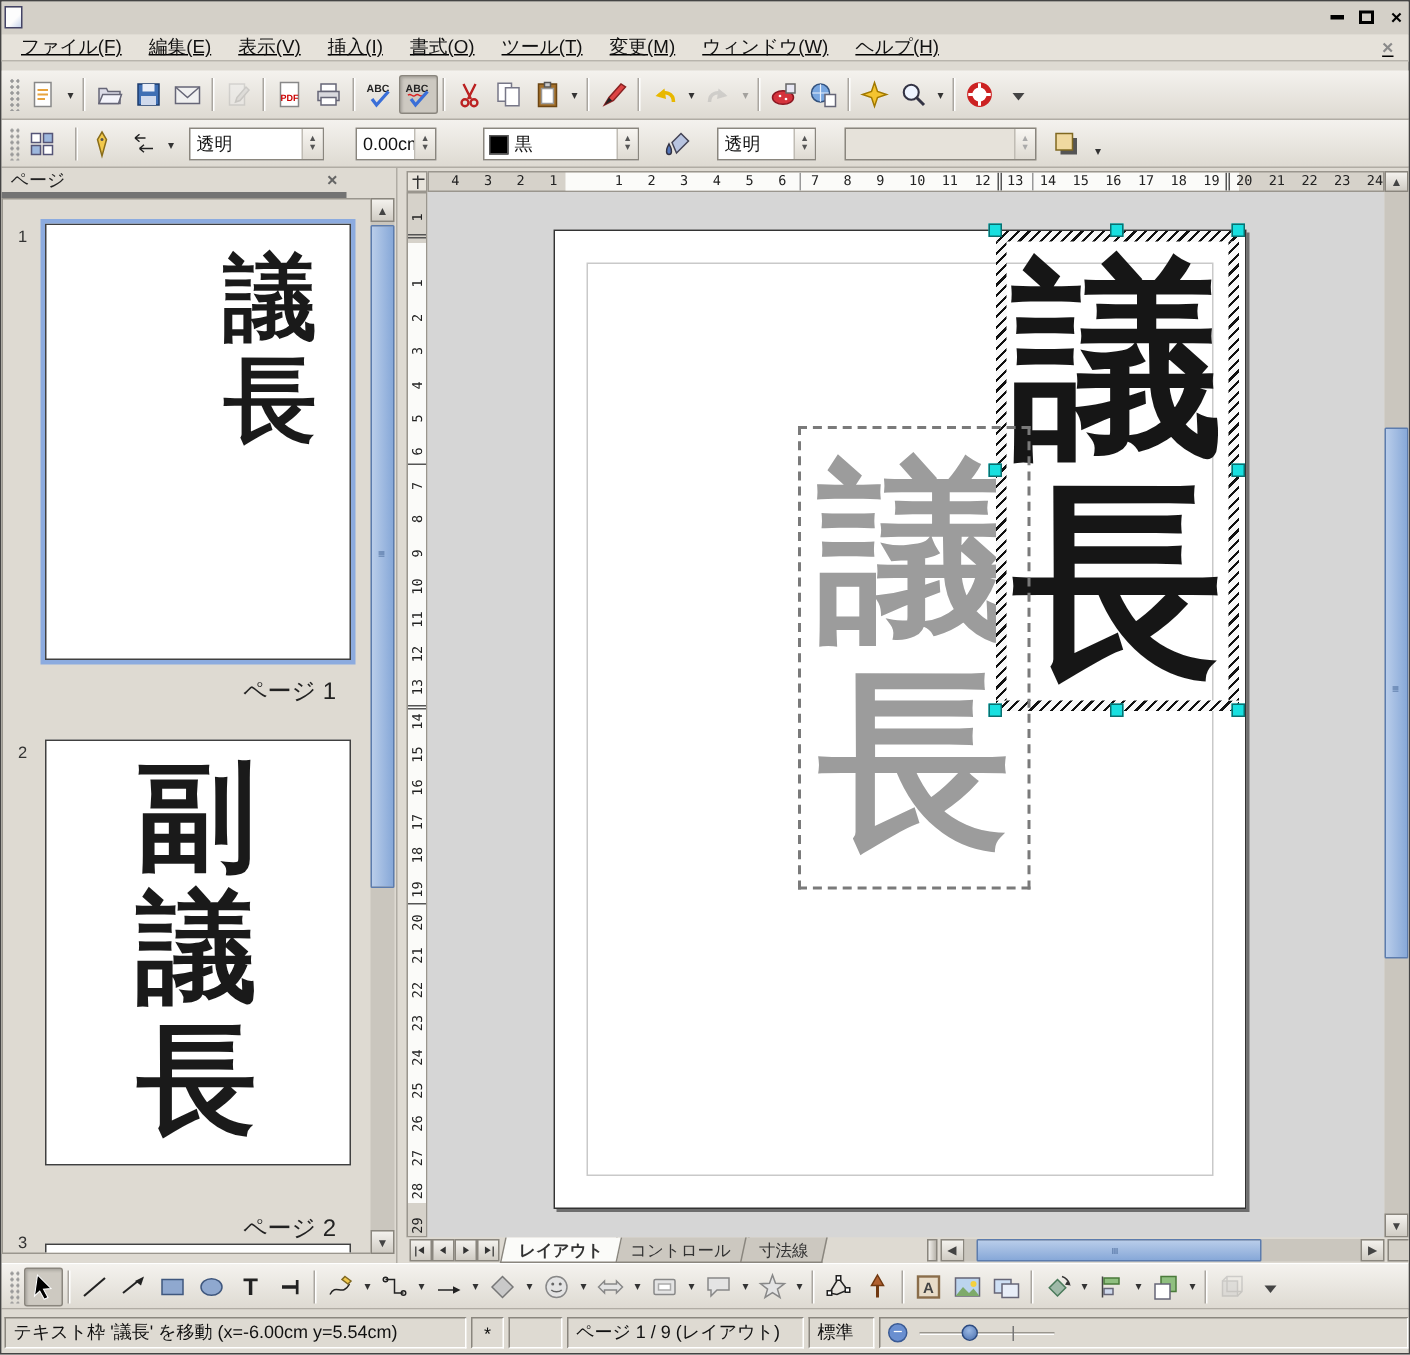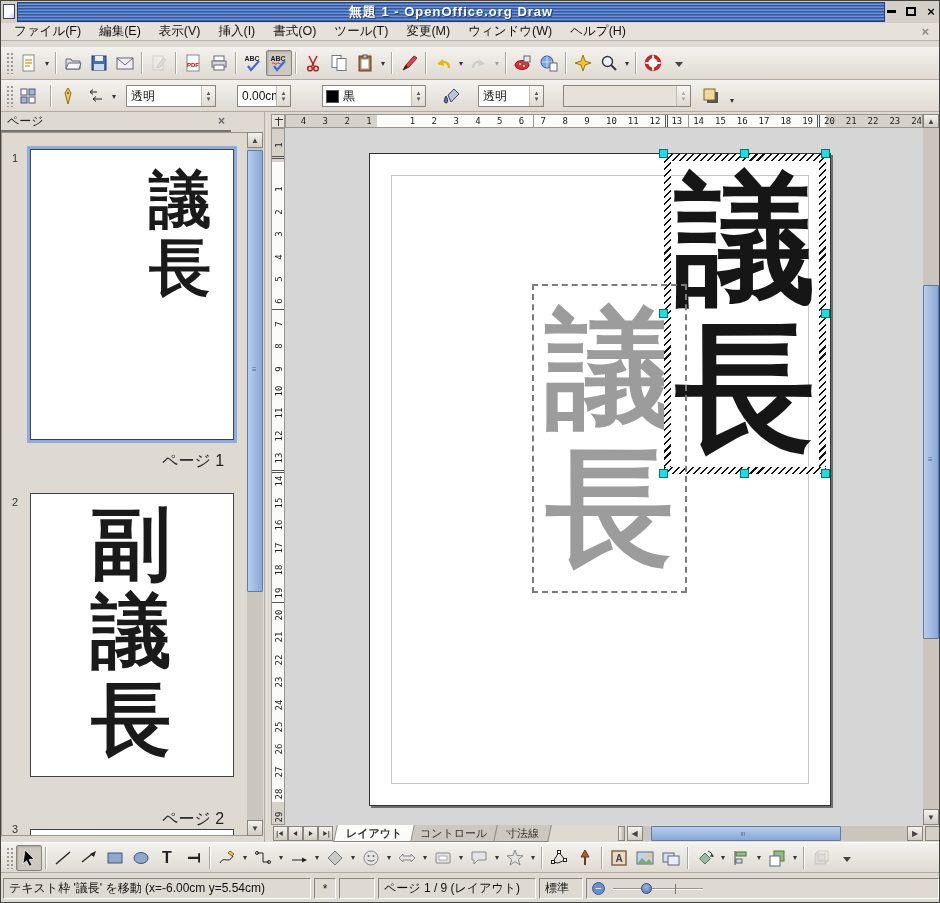--- a/index.html
+++ b/index.html
@@ -10,21 +10,21 @@
   #title-stripes{position:absolute;left:16px;top:1px;right:56px;bottom:1px;
     background:repeating-linear-gradient(0deg,#36589e 0 1px,#6b93d6 1px 2px,#4a74bc 2px 3px);
     border:1px solid #24407a;display:flex;align-items:center;justify-content:center;}
   #title-text{color:#fff;font-weight:bold;font-size:13px;letter-spacing:1px;text-shadow:1px 1px 1px #203860;}
   .appico{position:absolute;left:2px;top:3px;width:12px;height:15px;background:linear-gradient(135deg,#fdfdfd 60%,#c8d4ec);border:1px solid #446;}
   #winbtns{position:absolute;right:2px;top:2px;display:flex;gap:4px;}
   .wbtn{width:16px;height:16px;display:flex;align-items:center;justify-content:center;font-weight:bold;font-size:13px;color:#000;cursor:default;}
   .wb-min i{display:block;width:9px;height:0;border-bottom:3px solid #000;}
   .wb-max i{display:block;width:10px;height:9px;border:2px solid #000;}
   
-  #menubar{position:absolute;left:0;top:22px;width:940px;height:18px;background:#e6e2da;border-bottom:1px solid #b8b4ac;display:flex;align-items:center;padding:0 4px;}
+  #menubar{position:absolute;left:0;top:22px;width:940px;height:18px;background:#e6e2da;border-bottom:1px solid #b8b4ac;display:flex;align-items:center;padding:0 4px;text-decoration:underline;}
   .menu-item{padding:2px 9px;font-size:12.5px;color:#111;}
   #menubar-close{margin-left:auto;color:#8a8a8a;font-weight:bold;font-size:13px;padding-right:8px;}
   
   .toolbar{position:absolute;left:0;width:940px;background:linear-gradient(#f4f2ee,#dedad2);border-bottom:1px solid #b0aca4;display:flex;align-items:center;}
   #tb-standard{top:46px;height:33px;padding-left:2px;}
   #tb-line{top:79px;height:32px;}
   .grip{width:7px;height:22px;margin:0 3px;background:radial-gradient(circle at 2px 2px,#999 1px,transparent 1.2px);background-size:4px 4px;}
   .tbtn{display:inline-flex;align-items:center;justify-content:center;width:26px;height:26px;border:1px solid transparent;border-radius:2px;position:relative;}
   .tbtn svg{width:20px;height:20px;}
   .tbtn.pressed{background:#cdc9c1;border:1px solid #8a867e;box-shadow:inset 1px 1px 2px #00000030;}
@@ -36,21 +36,21 @@
   .combo{position:absolute;top:5px;height:22px;background:#fff;border:1px solid #8a867e;display:flex;align-items:stretch;font-size:12px;}
   .combo .val{flex:1;display:flex;align-items:center;padding:0 4px;color:#111;white-space:nowrap;overflow:hidden;}
   .combo .spin{width:14px;border-left:1px solid #c0bcb4;display:flex;flex-direction:column;align-items:center;justify-content:center;color:#555;font-size:7px;line-height:6px;background:linear-gradient(#f8f6f2,#dedad2);}
   .combo.disabled{background:#e6e2da;}
   .combo.disabled .spin{color:#aaa;}
   .swatch{width:13px;height:13px;align-self:center;margin-left:3px;border:1px solid #555;}
   
   #main{position:absolute;left:0;top:111px;width:940px;height:730px;}
   
   #sidepanel{position:absolute;left:0;top:0;width:264px;height:730px;background:#dedad2;border-right:1px solid #b0aca4;}
-  #panel-header{position:absolute;left:0;top:0;width:230px;height:20px;display:flex;align-items:center;padding:0 6px;font-size:12px;color:#222;border-bottom:2px solid #737373;}
+  #panel-header{position:absolute;left:0;top:0;width:230px;height:20px;display:flex;align-items:center;padding:0 6px;font-size:12px;color:#222;border-bottom:4px solid #737373;}
   #panel-close{margin-left:auto;color:#666;font-weight:bold;font-size:12px;}
   #page-list{position:absolute;left:0;top:20px;width:246px;height:704px;background:#dedad2;overflow:hidden;border:1px solid #9a968e;border-right:none;}
   .thumb{position:absolute;background:#fff;border:1px solid #404040;}
   .thumb.selected{outline:3px solid #8cabdf;}
   .thumb-num{position:absolute;font-size:11px;color:#333;}
   .thumb-caption{position:absolute;font-size:16px;color:#222;}
   .vchars{position:absolute;display:flex;flex-direction:column;align-items:center;color:#1a1a1a;font-weight:bold;}
   .sb-btn{position:absolute;width:16px;height:16px;background:linear-gradient(#f4f2ee,#d0ccc4);border:1px solid #8a867e;color:#444;font-size:8px;display:flex;align-items:center;justify-content:center;}
   .sb-thumb{position:absolute;background:linear-gradient(90deg,#b9cdea,#87a8d8);border:1px solid #5c7cae;border-radius:1px;}
   .sb-thumb.h{background:linear-gradient(#b9cdea,#87a8d8);}
@@ -103,23 +103,20 @@
   #zoom-tick{position:absolute;left:62px;top:-4px;width:1px;height:10px;background:#777;}
   #zoom-thumb{position:absolute;left:28px;top:-5px;width:11px;height:11px;border-radius:50%;background:radial-gradient(circle at 4px 3px,#9ab8e4,#4a6fae);border:1px solid #2c4a80;}
 </style>
 </head>
 <body>
 
 <div id="win">
 
   <div id="titlebar">
     <span class="appico"></span>
-    <div id="title-stripes">
-      <span id="title-text">無題 1 - OpenOffice.org Draw</span>
-    </div>
     <div id="winbtns">
       <span class="wbtn wb-min">
           <i></i>
         </span>
       <span class="wbtn wb-max">
           <i></i>
         </span>
       <span class="wbtn">×</span>
     </div>
   </div>

